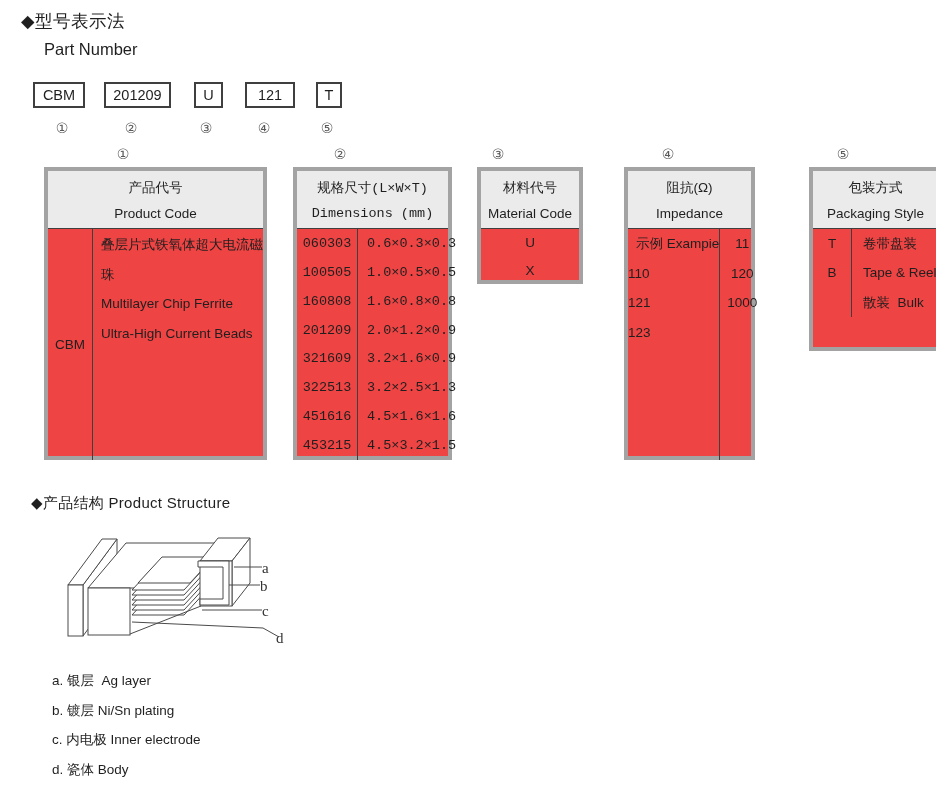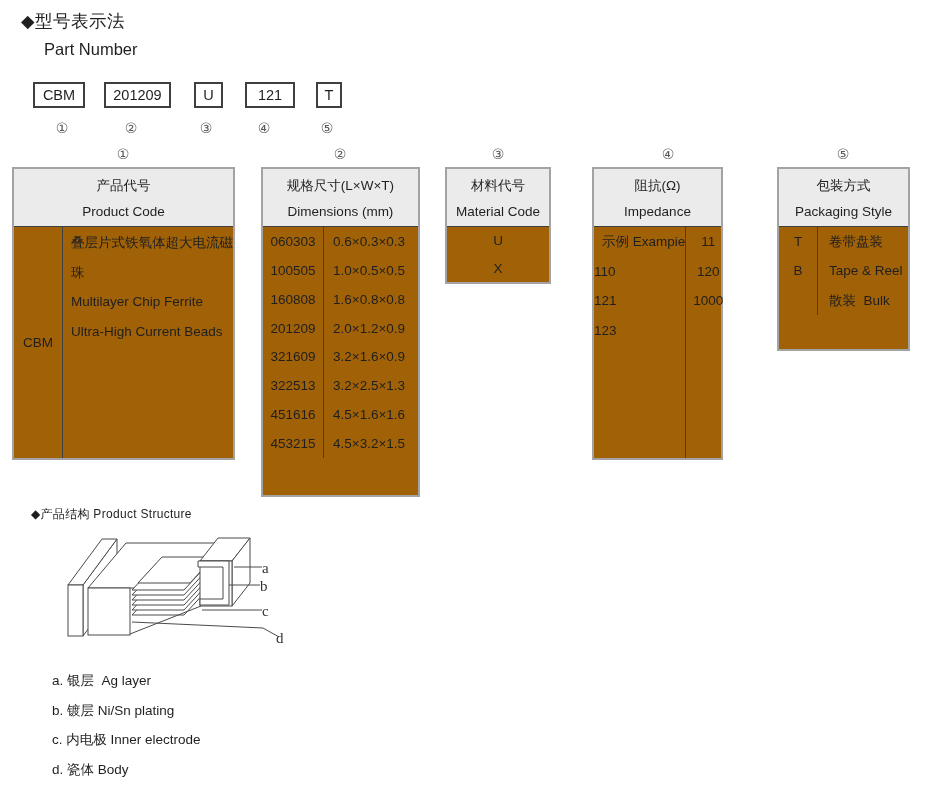--- a/index.html
+++ b/index.html
@@ -4,49 +4,49 @@
 <style>
   html,body{margin:0;padding:0;background:#fff;}
   .page{
     position:relative;width:936px;height:788px;background:#ffffff;
     font-family:"Liberation Sans","DejaVu Sans",sans-serif;color:#1f1f1f;overflow:hidden;
   }
   .abs{position:absolute;}
   
   .title-zh{left:21px;top:9px;font-size:17.5px;letter-spacing:.5px;}
   .title-en{left:44px;top:40px;font-size:16.5px;}
-  .sec2-title{left:31px;top:506px;font-size:12px;letter-spacing:.3px;}
+  .sec2-title{left:31px;top:494px;font-size:15px;letter-spacing:.3px;}
   
   .pn-box{
     top:82px;height:26px;border:2px solid #3f3f3f;box-sizing:border-box;
     display:flex;align-items:center;justify-content:center;font-size:14.5px;background:#fff;
   }
   .circ{
     font-family:"DejaVu Sans",sans-serif;font-size:14px;color:#5a5a5a;
     transform:translateX(-50%);line-height:16px;
   }
   .circ-top{top:120px;}
   .circ-tbl{top:146px;}
   
-  .tbl{border:2px solid #a3a3a3;box-sizing:border-box;background:#a16207;top:167px;}
+  .tbl{border:4px solid #a3a3a3;box-sizing:border-box;background:#ef4444;top:167px;margin-left:32px;}
   .thead{
     height:57px;border-bottom:1px solid #3f3f3f;background:#ebebeb;
     display:flex;flex-direction:column;justify-content:center;align-items:center;
     font-size:13.5px;gap:9px;
   }
   .tbody{display:flex;}
   .bdr-r{border-right:1px solid #3f3f3f;box-sizing:border-box;}
   .line{line-height:29.5px;font-size:13.5px;white-space:pre;}
   
   .t1{left:12px;width:223px;height:293px;}
   .t1 .tbody{height:231px;}
   .t1-code{width:55px;display:flex;align-items:center;justify-content:center;font-size:13.5px;}
   .t1-desc{flex:1;padding:1px 0 0 8px;}
   
-  .t2{left:261px;width:159px;height:330px;}
+  .t2{left:261px;width:159px;height:293px;font-family:Liberation Mono, monospace;}
   .t2 .tbody{display:grid;grid-template-columns:61px 1fr;height:231px;}
   .t2 .cell{display:flex;align-items:center;font-size:13.5px;}
   .t2 .c1{justify-content:center;border-right:1px solid #3f3f3f;}
   .t2 .c2{padding-left:9px;}
   
   .t3{left:445px;width:106px;height:117px;}
   .t3 .tbody{flex-direction:column;height:55px;justify-content:center;}
   .t3 .line{line-height:27.5px;text-align:center;}
   
   .t4{left:592px;width:131px;height:293px;}

